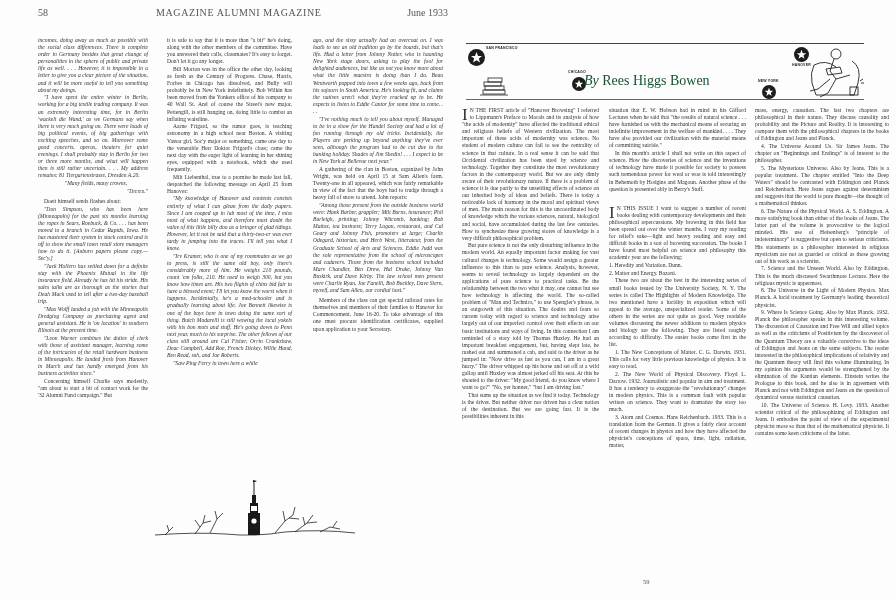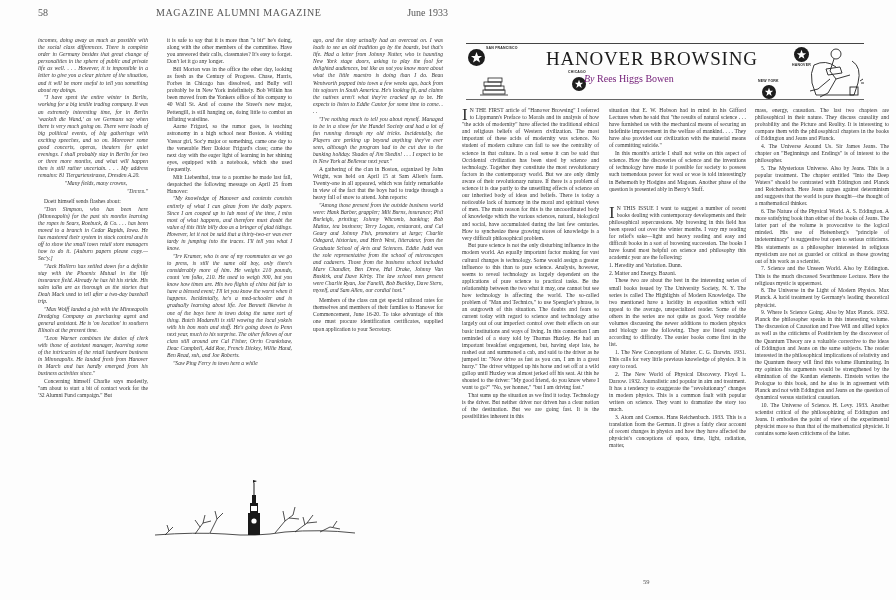--- a/index.html
+++ b/index.html
@@ -26,21 +26,21 @@
   .lc2 { left: 167px; top: 37px; width: 125px; }
   .lc3 { left: 313px; top: 37px; width: 130px; }
 
   .tower-art { position: absolute; left: 155px; top: 475px; width: 200px; height: 75px; }
 
   
   .banner { position: absolute; left: 18px; top: 43px; width: 398px; height: 57px; }
   .banner .rule { position: absolute; left: 0; top: 0; width: 398px; height: 1px; background: #444; }
   .banner .rule-b { position: absolute; left: 0; top: 56px; width: 398px; height: 1px; background: #666; }
   .banner .title { position: absolute; left: 80px; top: 5px; font-size: 19px; letter-spacing: 0.8px; color: #1b1b1b; }
-  .banner .byline { position: absolute; left: 118px; top: 30px; font-size: 10px; color: #701a75; }
+  .banner .byline { position: absolute; left: 118px; top: 30px; font-size: 14px; color: #14532d; }
   .banner .byline .by { font-style: italic; }
   .star-badge { position: absolute; width: 17px; height: 17px; border-radius: 50%; background: #1d1d1d; }
   .star-badge svg { position: absolute; left: 2px; top: 2px; }
   .badge-lbl { position: absolute; font-size: 3.5px; color: #222; letter-spacing: 0.2px; font-family: "Liberation Sans", sans-serif; font-weight: bold; }
 
   .rc1 { left: 14px; top: 107px; width: 137px; }
   .rc2 { left: 161px; top: 107px; width: 137px; }
   .rc3 { left: 307px; top: 107px; width: 134px; }
 
   .dropcap { float: left; font-size: 17px; line-height: 13px; margin: 1px 2px 0 0; }
@@ -123,21 +123,20 @@
     <svg style="position:absolute;left:14px;top:33px" width="28" height="20" viewBox="0 0 28 20">
       <g stroke="#222" stroke-width="0.8" fill="none">
         <rect x="3" y="14" width="22" height="4"></rect>
         <rect x="5" y="10" width="19" height="4"></rect>
         <rect x="4" y="6" width="17" height="4"></rect>
         <rect x="8" y="2" width="14" height="4"></rect>
         <path d="M0 19 L28 19"></path>
       </g>
     </svg>
 
-    <div class="title">HANOVER BROWSING</div>
 
     <div class="star-badge" style="left:106px;top:34px;width:14px;height:14px">
       <svg width="10" height="10" viewBox="0 0 13 13">
           <polygon points="6.5,1 8,5 12,5 8.8,7.6 10,11.6 6.5,9.2 3,11.6 4.2,7.6 1,5 5,5" fill="#fff"></polygon>
         </svg>
     </div>
     <span class="badge-lbl" style="left:102px;top:27px">CHICAGO</span>
 
     <div class="byline">
       <span class="by">By</span>

